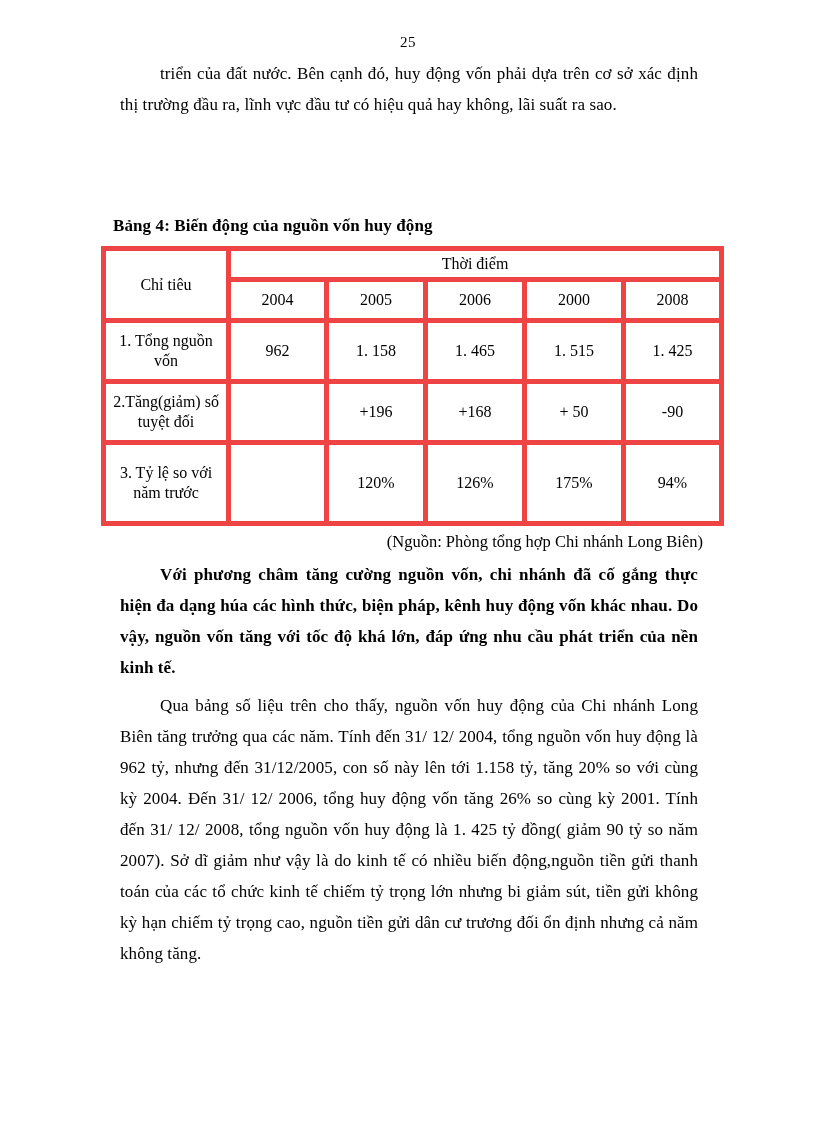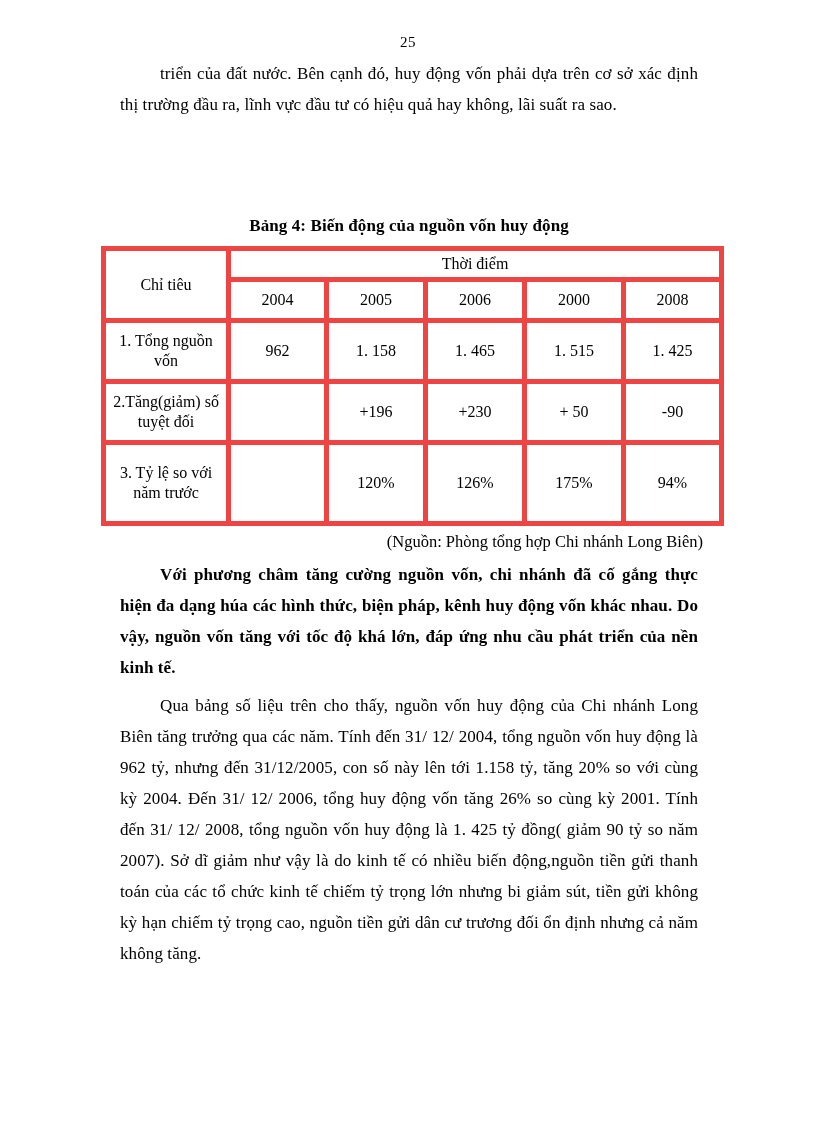--- a/index.html
+++ b/index.html
@@ -38,21 +38,21 @@
     line-height: 31px;
     text-align: justify;
     margin: 7px;
     text-indent: 40px;
     letter-spacing: 0.1px;
   }
   .gap-top {
     margin-top: 36px;
   }
   .table-title {
-    text-align: center;
+    text-align: left;
     font-weight: bold;
     font-size: 17px;
     margin-top: 96px;
     letter-spacing: 0.1px;
   }
   .unit-line {
     text-align: right;
     font-size: 16.5px;
     margin-top: 20px;
     padding-right: 4px;
@@ -135,21 +135,21 @@
           <td>962</td>
           <td>1. 158</td>
           <td>1. 465</td>
           <td>1. 515</td>
           <td>1. 425</td>
         </tr>
         <tr class="r2">
           <td class="row-label">2.Tăng(giảm) số tuyệt đối</td>
           <td></td>
           <td>+196</td>
-          <td>+230</td>
+          <td>+168</td>
           <td>+ 50</td>
           <td>-90</td>
         </tr>
         <tr class="r3">
           <td class="row-label">3. Tỷ lệ so với năm trước</td>
           <td></td>
           <td>120%</td>
           <td>126%</td>
           <td>175%</td>
           <td>94%</td>

